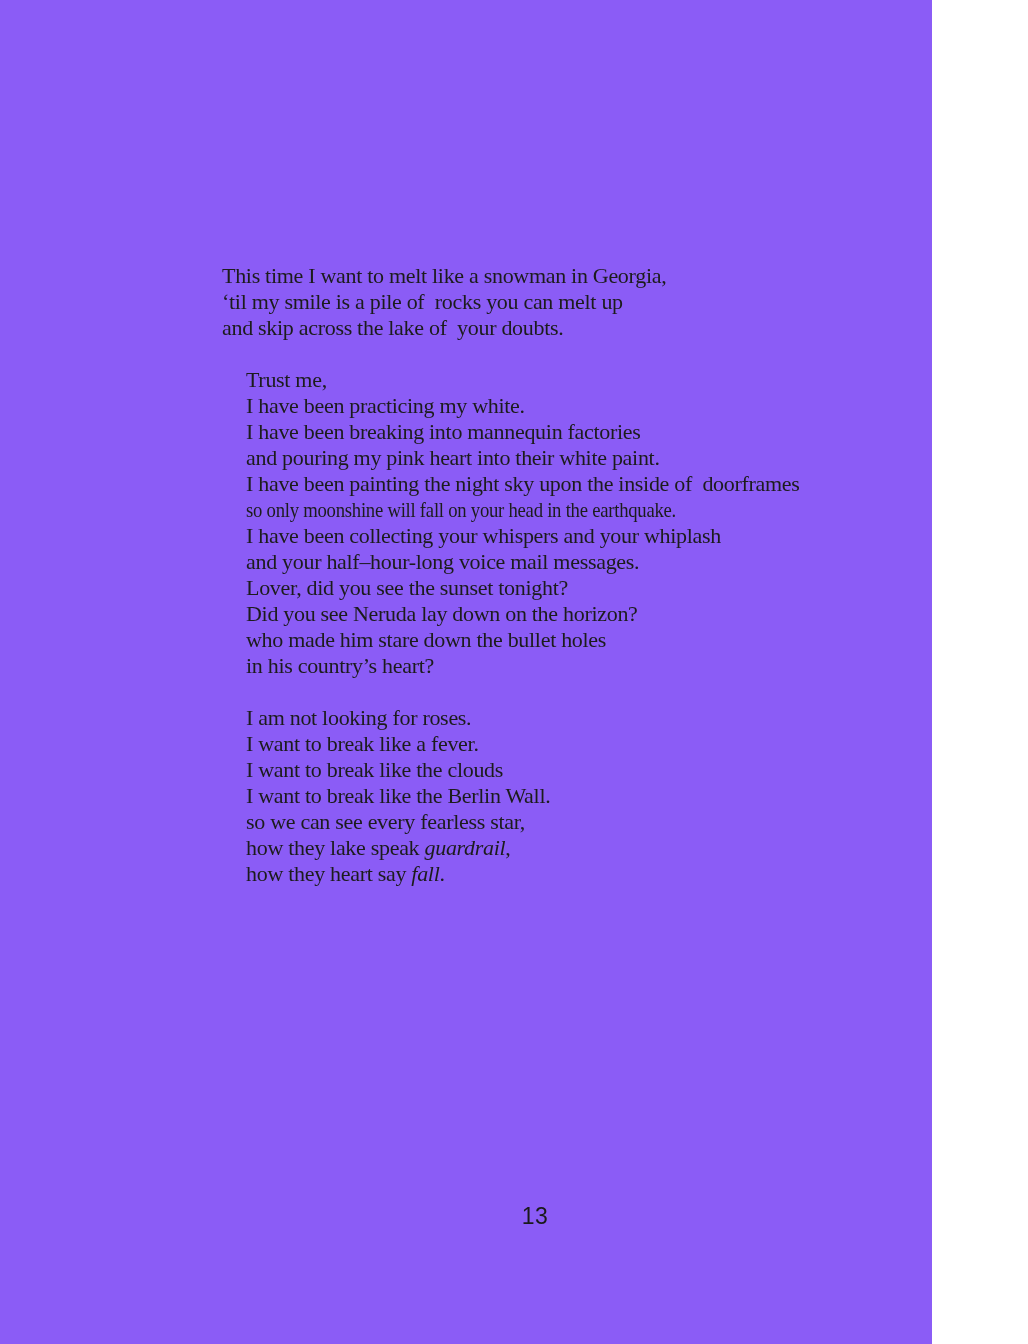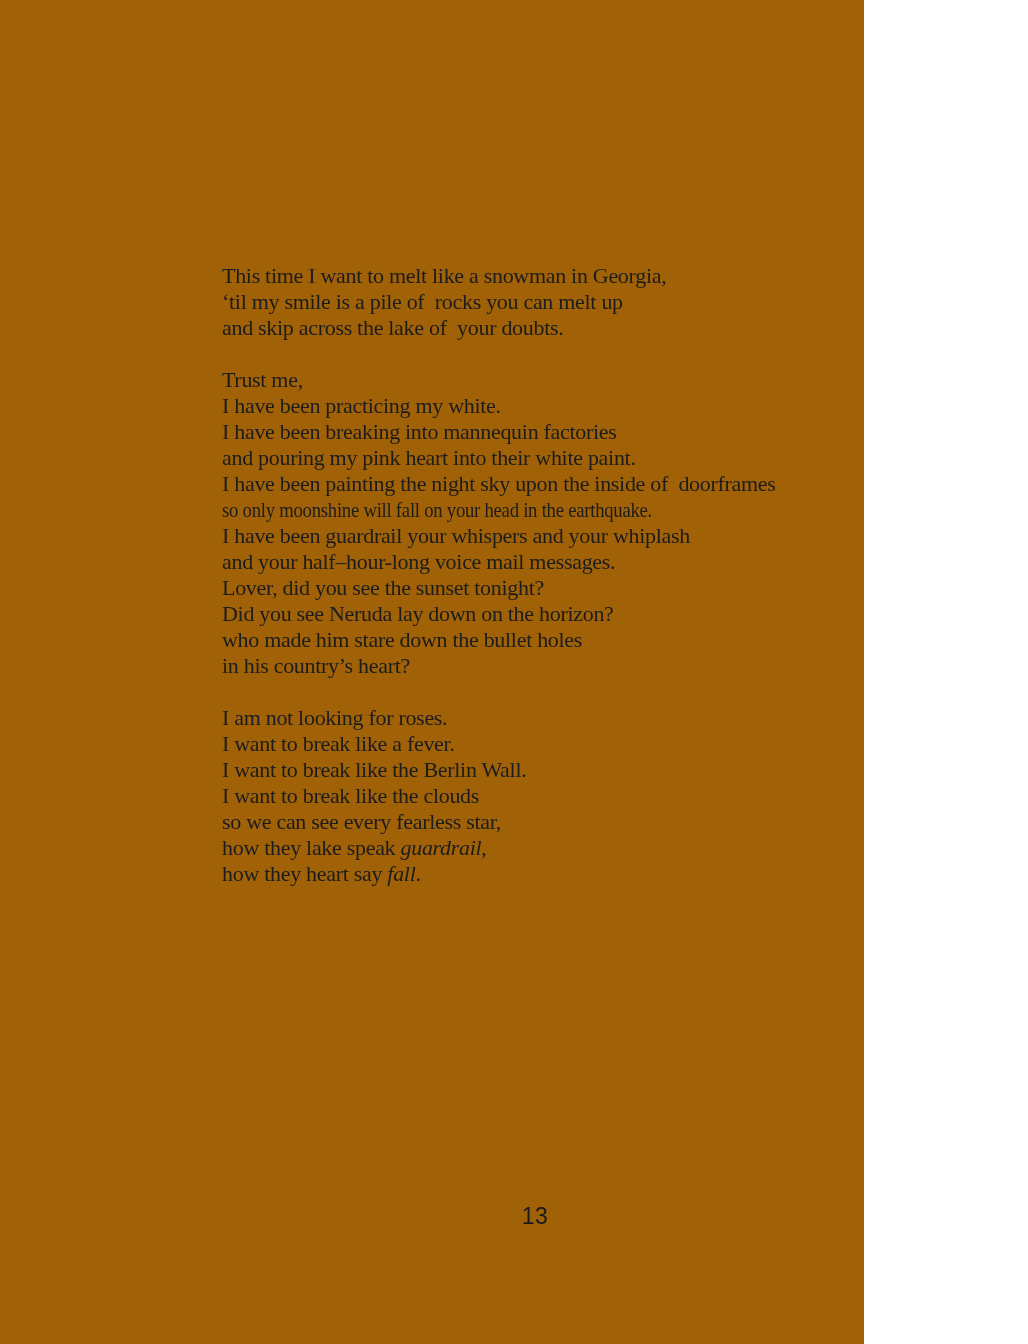--- a/index.html
+++ b/index.html
@@ -2,37 +2,38 @@
 <html><head>
 <meta charset="utf-8">
 <style>
   html, body {
     margin: 0;
     padding: 0;
     background: #ffffff;
   }
   .page {
     position: relative;
-    width: 864px;
+    width: 932px;
     height: 1344px;
-    background: #a16207;
+    background: #8b5cf6;
     overflow: hidden;
     font-family: "Liberation Serif", serif;
   }
   .poem {
     position: absolute;
     left: 222px;
     top: 263px;
     color: #1c1c1c;
     font-size: 22px;
     line-height: 26px;
     letter-spacing: -0.3px;
   }
   .stanza + .stanza {
     margin-top: 26px;
+    margin-left: 24px;
   }
   .poem-line {
     white-space: pre-wrap;
     min-height: 26px;
   }
   .condensed {
     display: inline-block;
     transform: scaleX(0.85);
     transform-origin: 0 50%;
     white-space: pre;
@@ -66,33 +67,33 @@
       <div class="poem-line">and skip across the lake of  your doubts.</div>
     </div>
 
     <div class="stanza">
       <div class="poem-line">Trust me,</div>
       <div class="poem-line">I have been practicing my white.</div>
       <div class="poem-line">I have been breaking into mannequin factories</div>
       <div class="poem-line">and pouring my pink heart into their white paint.</div>
       <div class="poem-line">I have been painting the night sky upon the inside of  doorframes</div>
       <div class="poem-line"><span class="condensed">so only moonshine will fall on your head in the earthquake.</span></div>
-      <div class="poem-line">I have been guardrail your whispers and your whiplash</div>
+      <div class="poem-line">I have been collecting your whispers and your whiplash</div>
       <div class="poem-line">and your half–hour-long voice mail messages.</div>
       <div class="poem-line">Lover, did you see the sunset tonight?</div>
       <div class="poem-line">Did you see Neruda lay down on the horizon?</div>
       <div class="poem-line">who made him stare down the bullet holes</div>
       <div class="poem-line">in his country’s heart?</div>
     </div>
 
     <div class="stanza">
       <div class="poem-line">I am not looking for roses.</div>
       <div class="poem-line">I want to break like a fever.</div>
+      <div class="poem-line">I want to break like the clouds</div>
       <div class="poem-line">I want to break like the Berlin Wall.</div>
-      <div class="poem-line">I want to break like the clouds</div>
       <div class="poem-line">so we can see every fearless star,</div>
       <div class="poem-line"><span>how they lake speak </span><em>guardrail</em><span>,</span></div>
       <div class="poem-line"><span>how they heart say </span><em>fall</em><span>.</span></div>
     </div>
 
   </div>
 
   <div class="page-number">13</div>
 
 </div>

